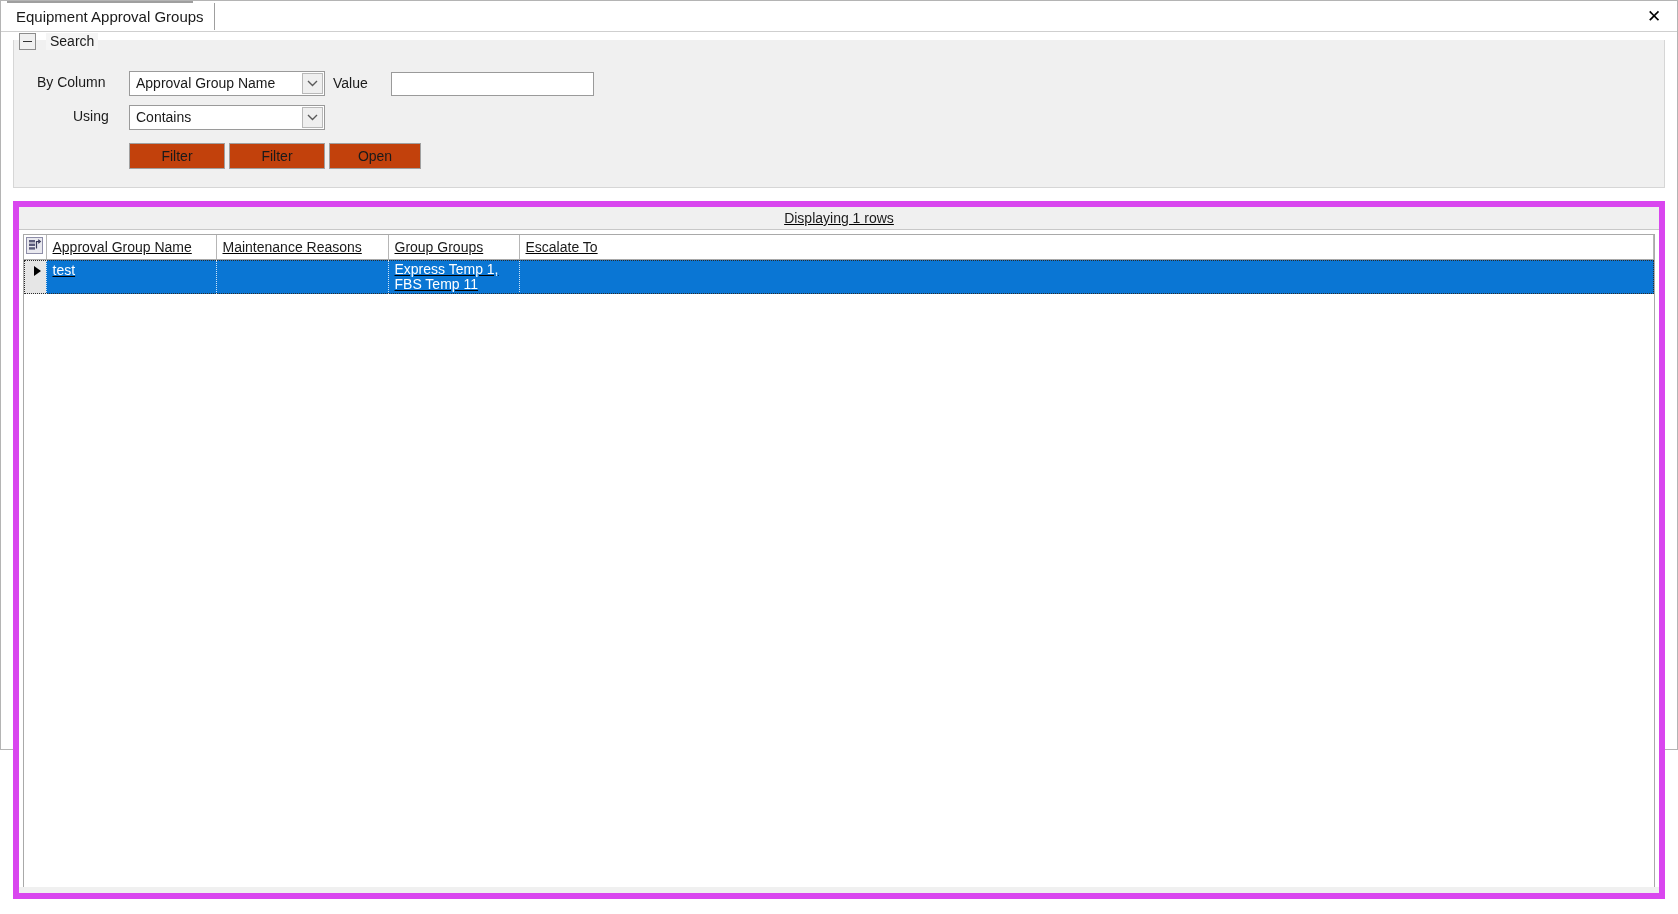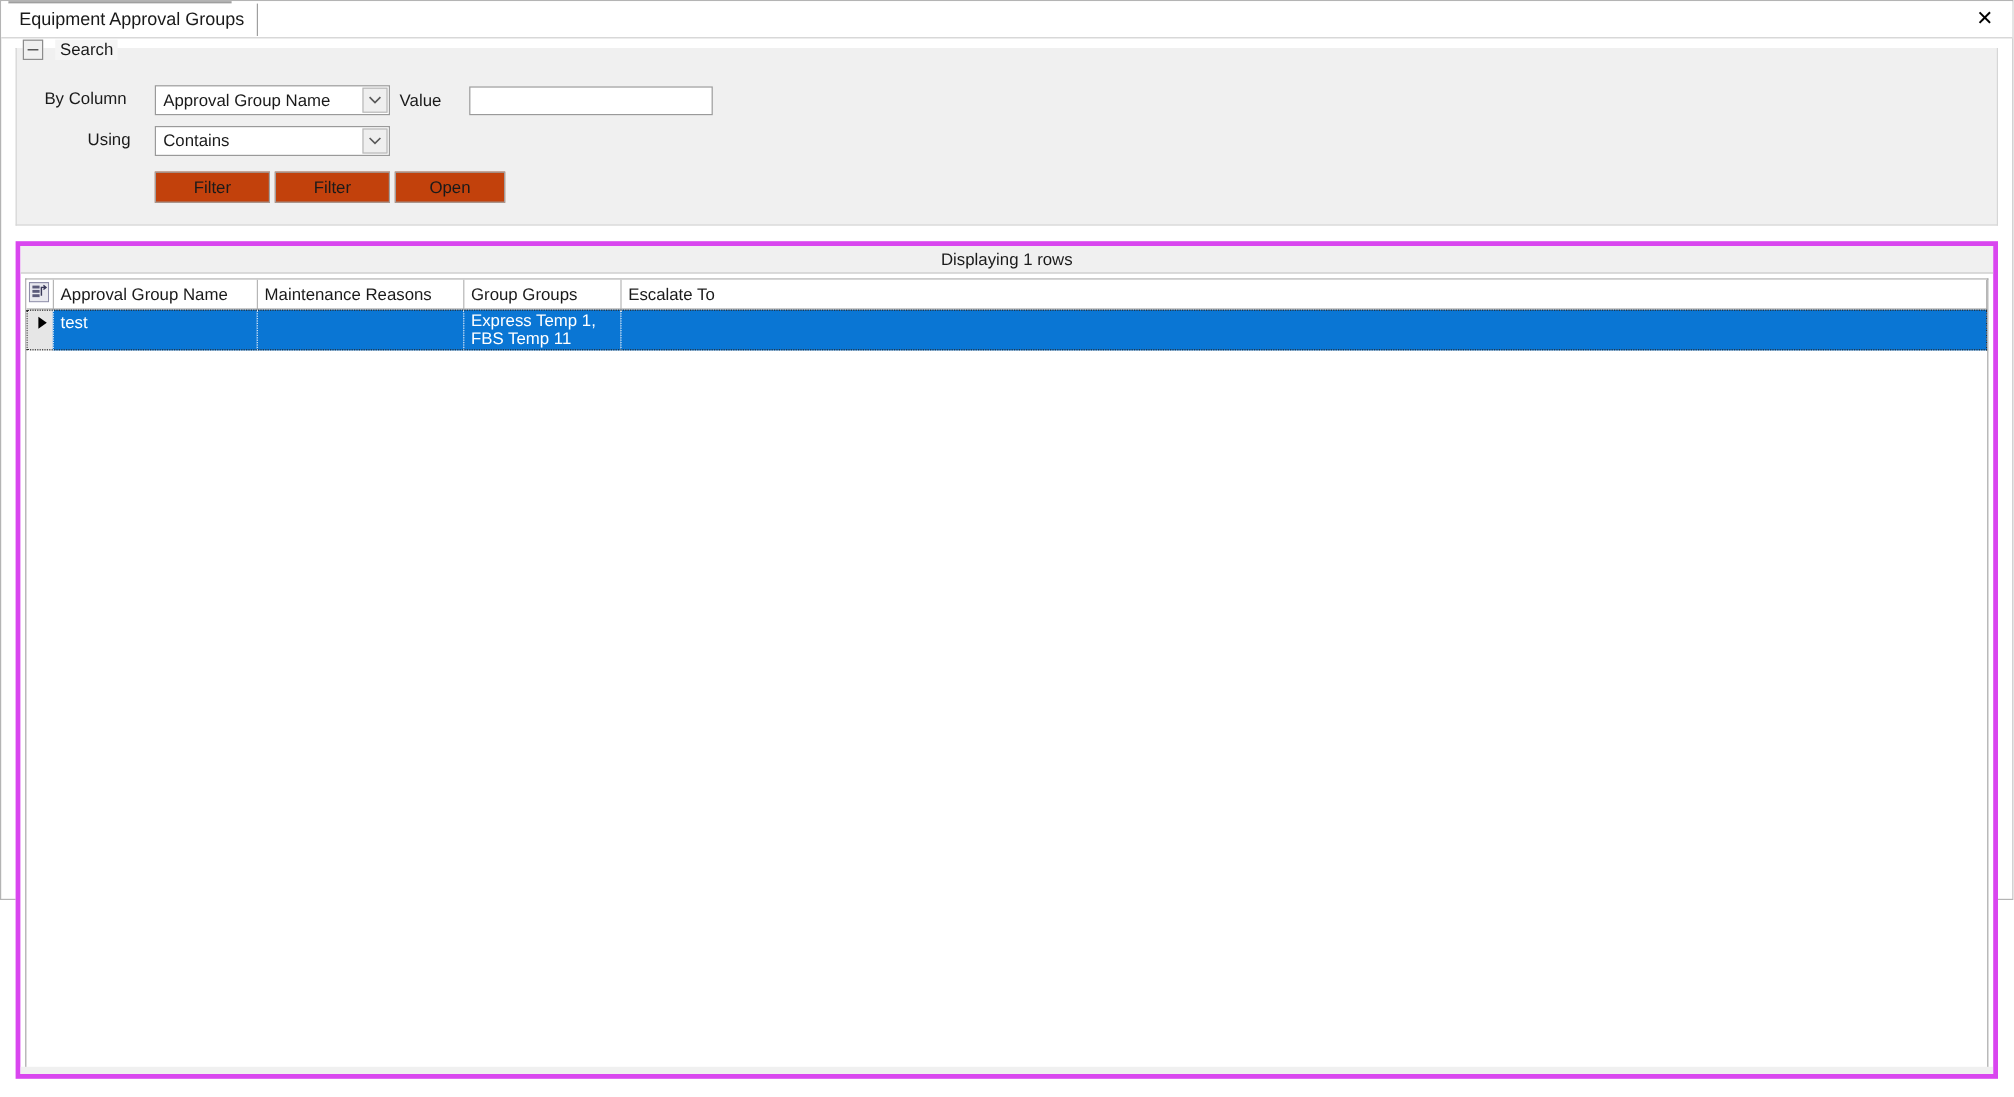--- a/index.html
+++ b/index.html
@@ -197,23 +197,24 @@
   }
 
   
   .gridwrap {
     position: absolute;
     left: 12px;
     top: 200px;
     width: 1652px;
     height: 698px;
     background: #ffffff;
-    border: 4px solid #d946ef;
+    border: 6px solid #d946ef;
     box-sizing: border-box;
     overflow: hidden;
+    text-decoration: underline;
   }
   .grid-status {
     position: relative;
     height: 22px;
     background: #f0f0f0;
     border-bottom: 1px solid #c8c8c8;
     font-size: 14px;
     color: #1a1a1a;
     text-align: center;
     line-height: 22px;

